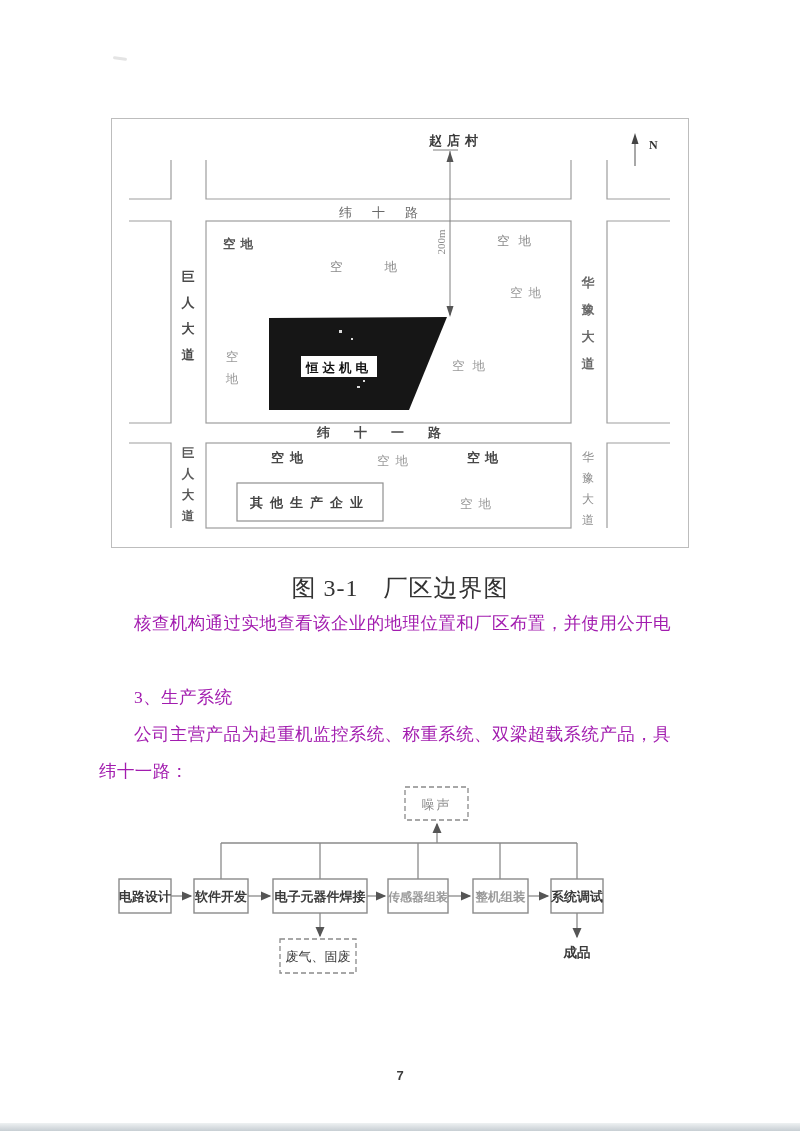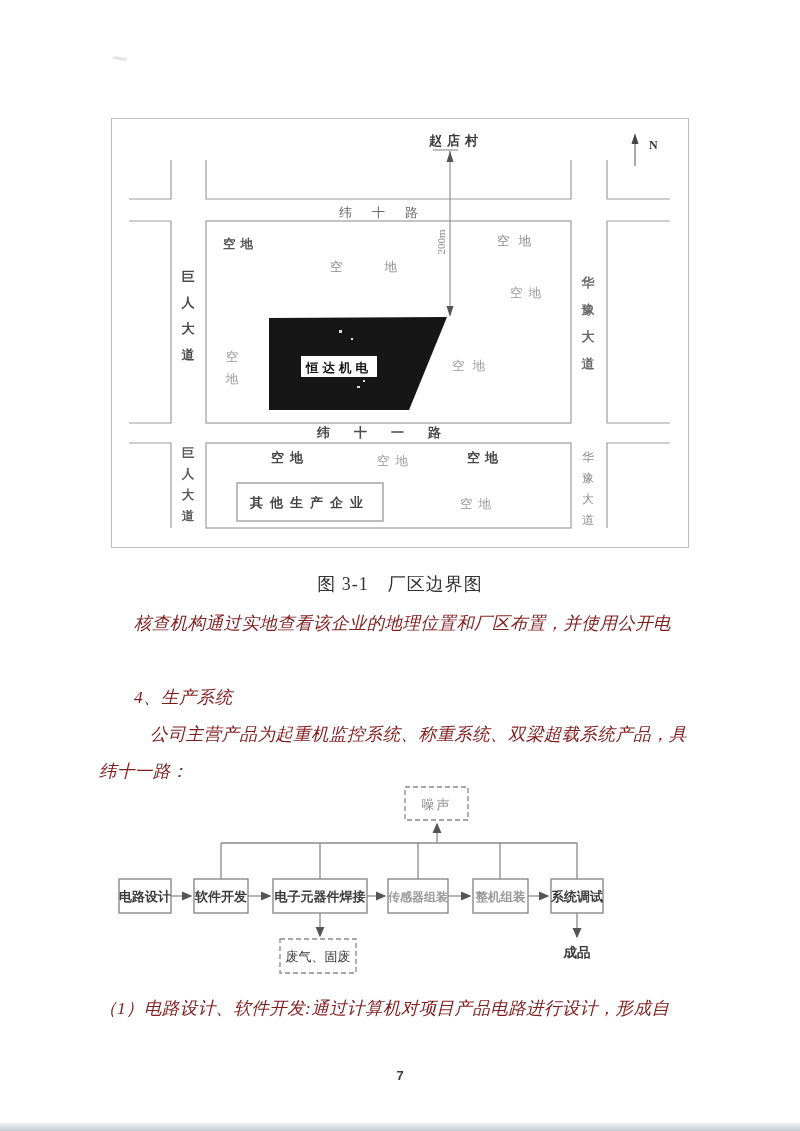--- a/index.html
+++ b/index.html
@@ -4,25 +4,25 @@
 <style>
   * { margin:0; padding:0; box-sizing:border-box; }
   html,body { background:#ffffff; }
   .page {
     position:relative; width:800px; height:1131px; background:#ffffff; overflow:hidden;
     font-family:"Liberation Serif","DejaVu Serif",serif; color:#2e2e2e;
   }
   .abs { position:absolute; }
   .bodyline {
     left:99px; width:604px; font-size:17.5px; line-height:26px;
-    color:#7f1d1d; letter-spacing:0.4px; white-space:nowrap;font-style:italic;
+    color:#a21caf; letter-spacing:0.4px; white-space:nowrap;
   }
   .indent { padding-left:35px; }
   .caption {
-    left:0; width:800px; text-align:center; font-size:18px; color:#333;
+    left:0; width:800px; text-align:center; font-size:24px; color:#333;
     letter-spacing:1px; font-weight:500;
   }
   .pagenum {
     left:0; width:800px; text-align:center; font-size:13px; color:#3d3d3d; font-weight:600;
     font-family:"Liberation Sans","DejaVu Sans",sans-serif;
   }
   .scan-smudge {
     left:113px; top:57px; width:14px; height:3px; background:#e4e4e4;
     border-radius:2px; transform:rotate(8deg);
   }
@@ -99,22 +99,22 @@
     <rect x="190" y="238" width="76" height="21" fill="#ffffff"></rect>
     <text x="228" y="254" text-anchor="middle" font-size="12.5" font-weight="700" letter-spacing="4" fill="#111">恒达机电</text>
 
     <rect x="126" y="365" width="146" height="38" fill="none" stroke="#8f8f8f" stroke-width="1.2"></rect>
     <text x="199" y="389" text-anchor="middle" font-size="13" font-weight="600" letter-spacing="7" fill="#444">其他生产企业</text>
   </svg>
 
   <div class="abs caption" style="top:572px;">图 3-1　厂区边界图</div>
 
   <div class="abs bodyline indent" style="top:610px;">核查机构通过实地查看该企业的地理位置和厂区布置，并使用公开电</div>
-  <div class="abs bodyline indent" style="top:684px;">4、生产系统</div>
-  <div class="abs bodyline indent" style="top:721px;text-align:center;">公司主营产品为起重机监控系统、称重系统、双梁超载系统产品，具</div>
+  <div class="abs bodyline indent" style="top:684px;">3、生产系统</div>
+  <div class="abs bodyline indent" style="top:721px;">公司主营产品为起重机监控系统、称重系统、双梁超载系统产品，具</div>
   <div class="abs bodyline" style="top:758px;">纬十一路：</div>
 
   <svg class="abs" style="left:100px; top:780px;" width="580" height="200" viewBox="0 0 580 200">
     <defs>
       <marker id="arr" markerWidth="9" markerHeight="8" refX="7" refY="3.5" orient="auto">
         <path d="M0,0 L8,3.5 L0,7 z" fill="#555"></path>
       </marker>
     </defs>
 
     <rect x="305" y="7" width="63" height="33" fill="none" stroke="#8a8a8a" stroke-width="1.3" stroke-dasharray="5 3"></rect>
@@ -154,18 +154,17 @@
     </g>
 
     <line x1="220" y1="133" x2="220" y2="156" stroke="#8a8a8a" stroke-width="1.3" marker-end="url(#arr)"></line>
     <rect x="180" y="159" width="76" height="34" fill="none" stroke="#8a8a8a" stroke-width="1.3" stroke-dasharray="5 3"></rect>
     <text x="218" y="181" text-anchor="middle" font-size="13" fill="#3a3a3a">废气、固废</text>
 
     <line x1="477" y1="133" x2="477" y2="157" stroke="#8a8a8a" stroke-width="1.3" marker-end="url(#arr)"></line>
     <text x="477" y="177" text-anchor="middle" font-size="13.5" font-weight="600" fill="#3a3a3a">成品</text>
   </svg>
 
-  <div class="abs bodyline" style="top:995px;">（1）电路设计、软件开发:通过计算机对项目产品电路进行设计，形成自</div>
 
   <div class="abs pagenum" style="top:1068px;">7</div>
 
   <div class="abs bottom-strip"></div>
 </div>
 
 </body></html>

